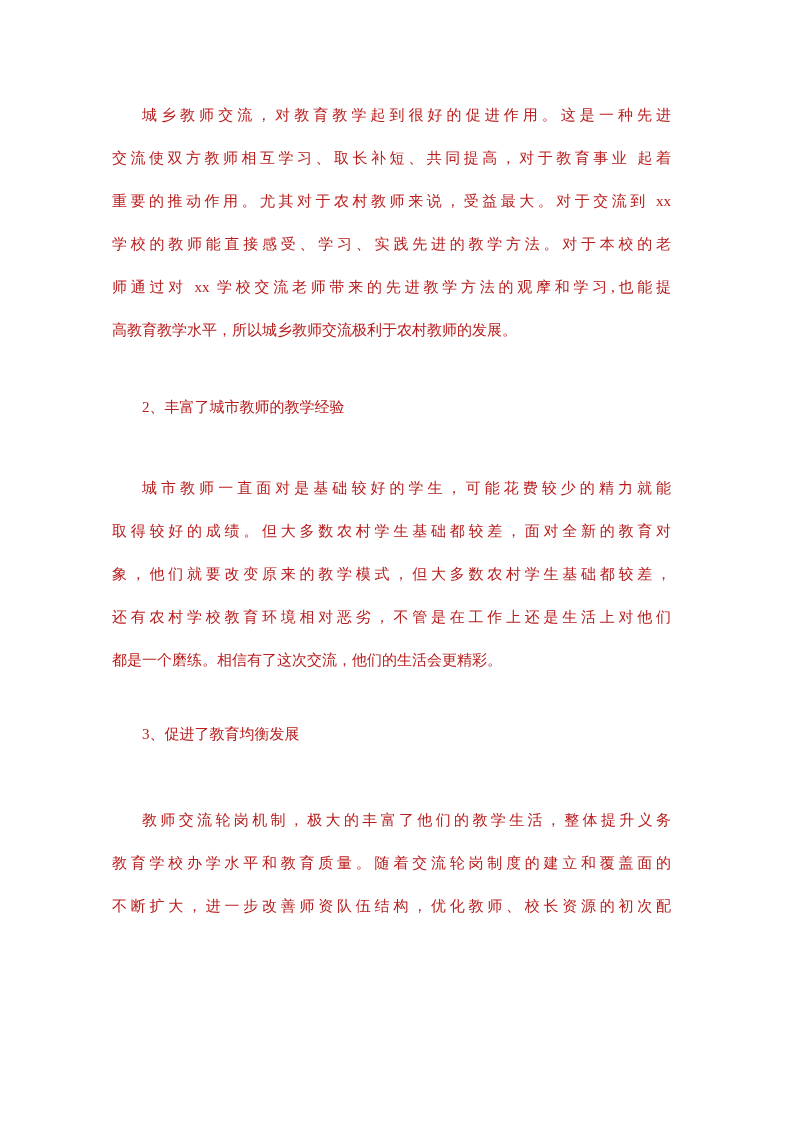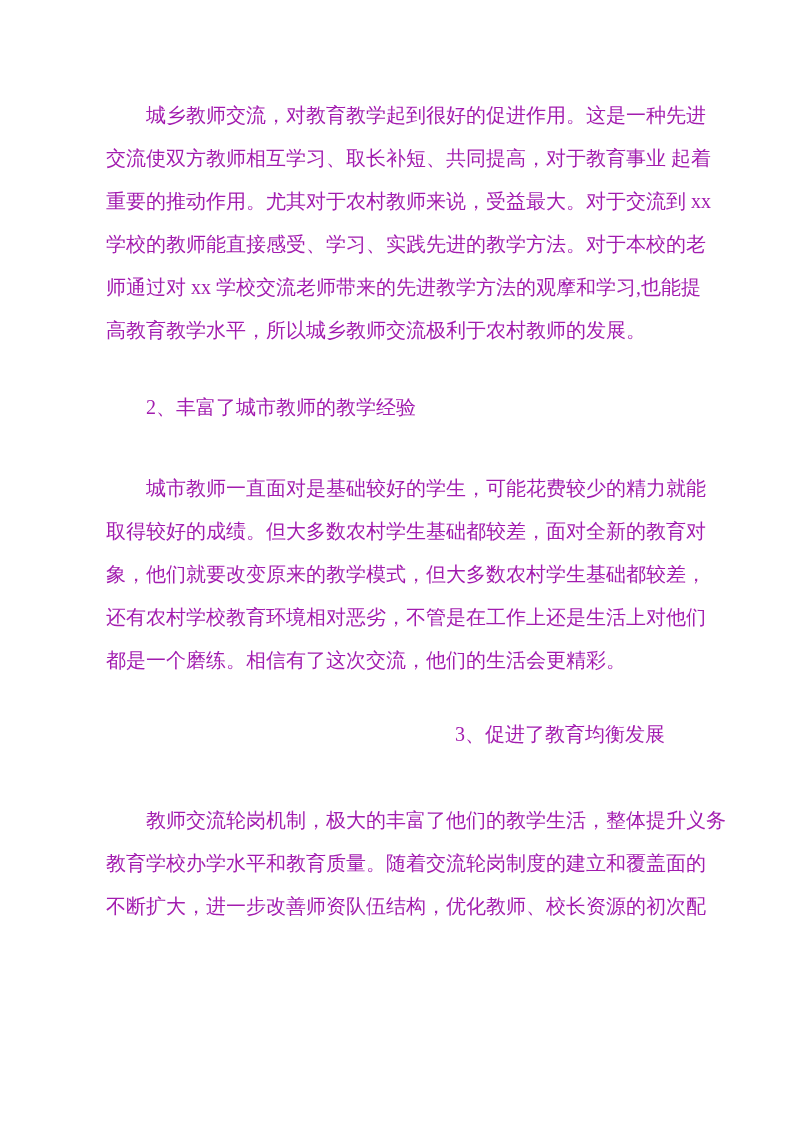--- a/index.html
+++ b/index.html
@@ -14,25 +14,25 @@
     overflow: hidden;
     font-family: "Liberation Serif", "DejaVu Serif", serif;
   }
   .page {
     position: absolute;
     inset: 0;
     background: #ffffff;
   }
   .doc {
     position: absolute;
-    left: 106px;
+    left: 112px;
     top: 94px;
     width: 559px;
-    color: #a21caf;
-    font-size: 20px;
+    color: #b91c1c;
+    font-size: 15px;
     line-height: 43px;
   }
   .para { margin: 0; }
   .line {
     text-align: justify;
     text-align-last: justify;
     white-space: nowrap;
     overflow: visible;
   }
   .line.last {
@@ -40,21 +40,21 @@
     text-align-last: left;
   }
   .line.indent { text-indent: 2em; }
   .heading {
     text-indent: 2em;
     line-height: 43px;
     white-space: nowrap;
   }
   .heading.h2 { margin-top: 34px; }
   .para.p2 { margin-top: 38px; }
-  .heading.h3 { margin-top: 31px; text-align: right; }
+  .heading.h3 { margin-top: 31px; }
   .para.p3 { margin-top: 43px; }
 </style>
 </head>
 <body>
 
 <div class="page">
   <div class="doc">
 
     <div class="para p1">
       <div class="line indent">城乡教师交流，对教育教学起到很好的促进作用。这是一种先进</div>

